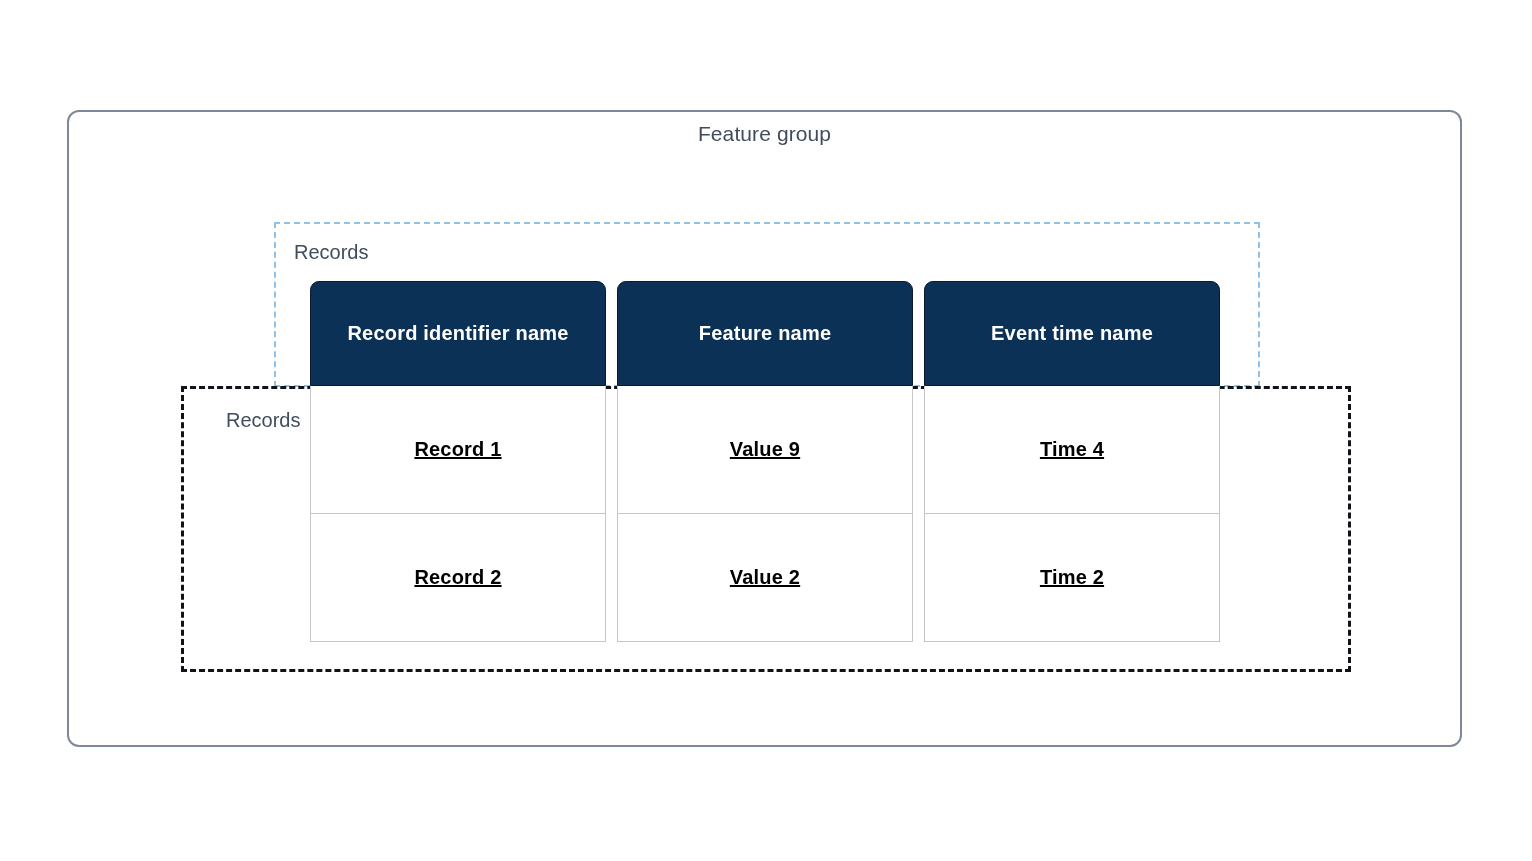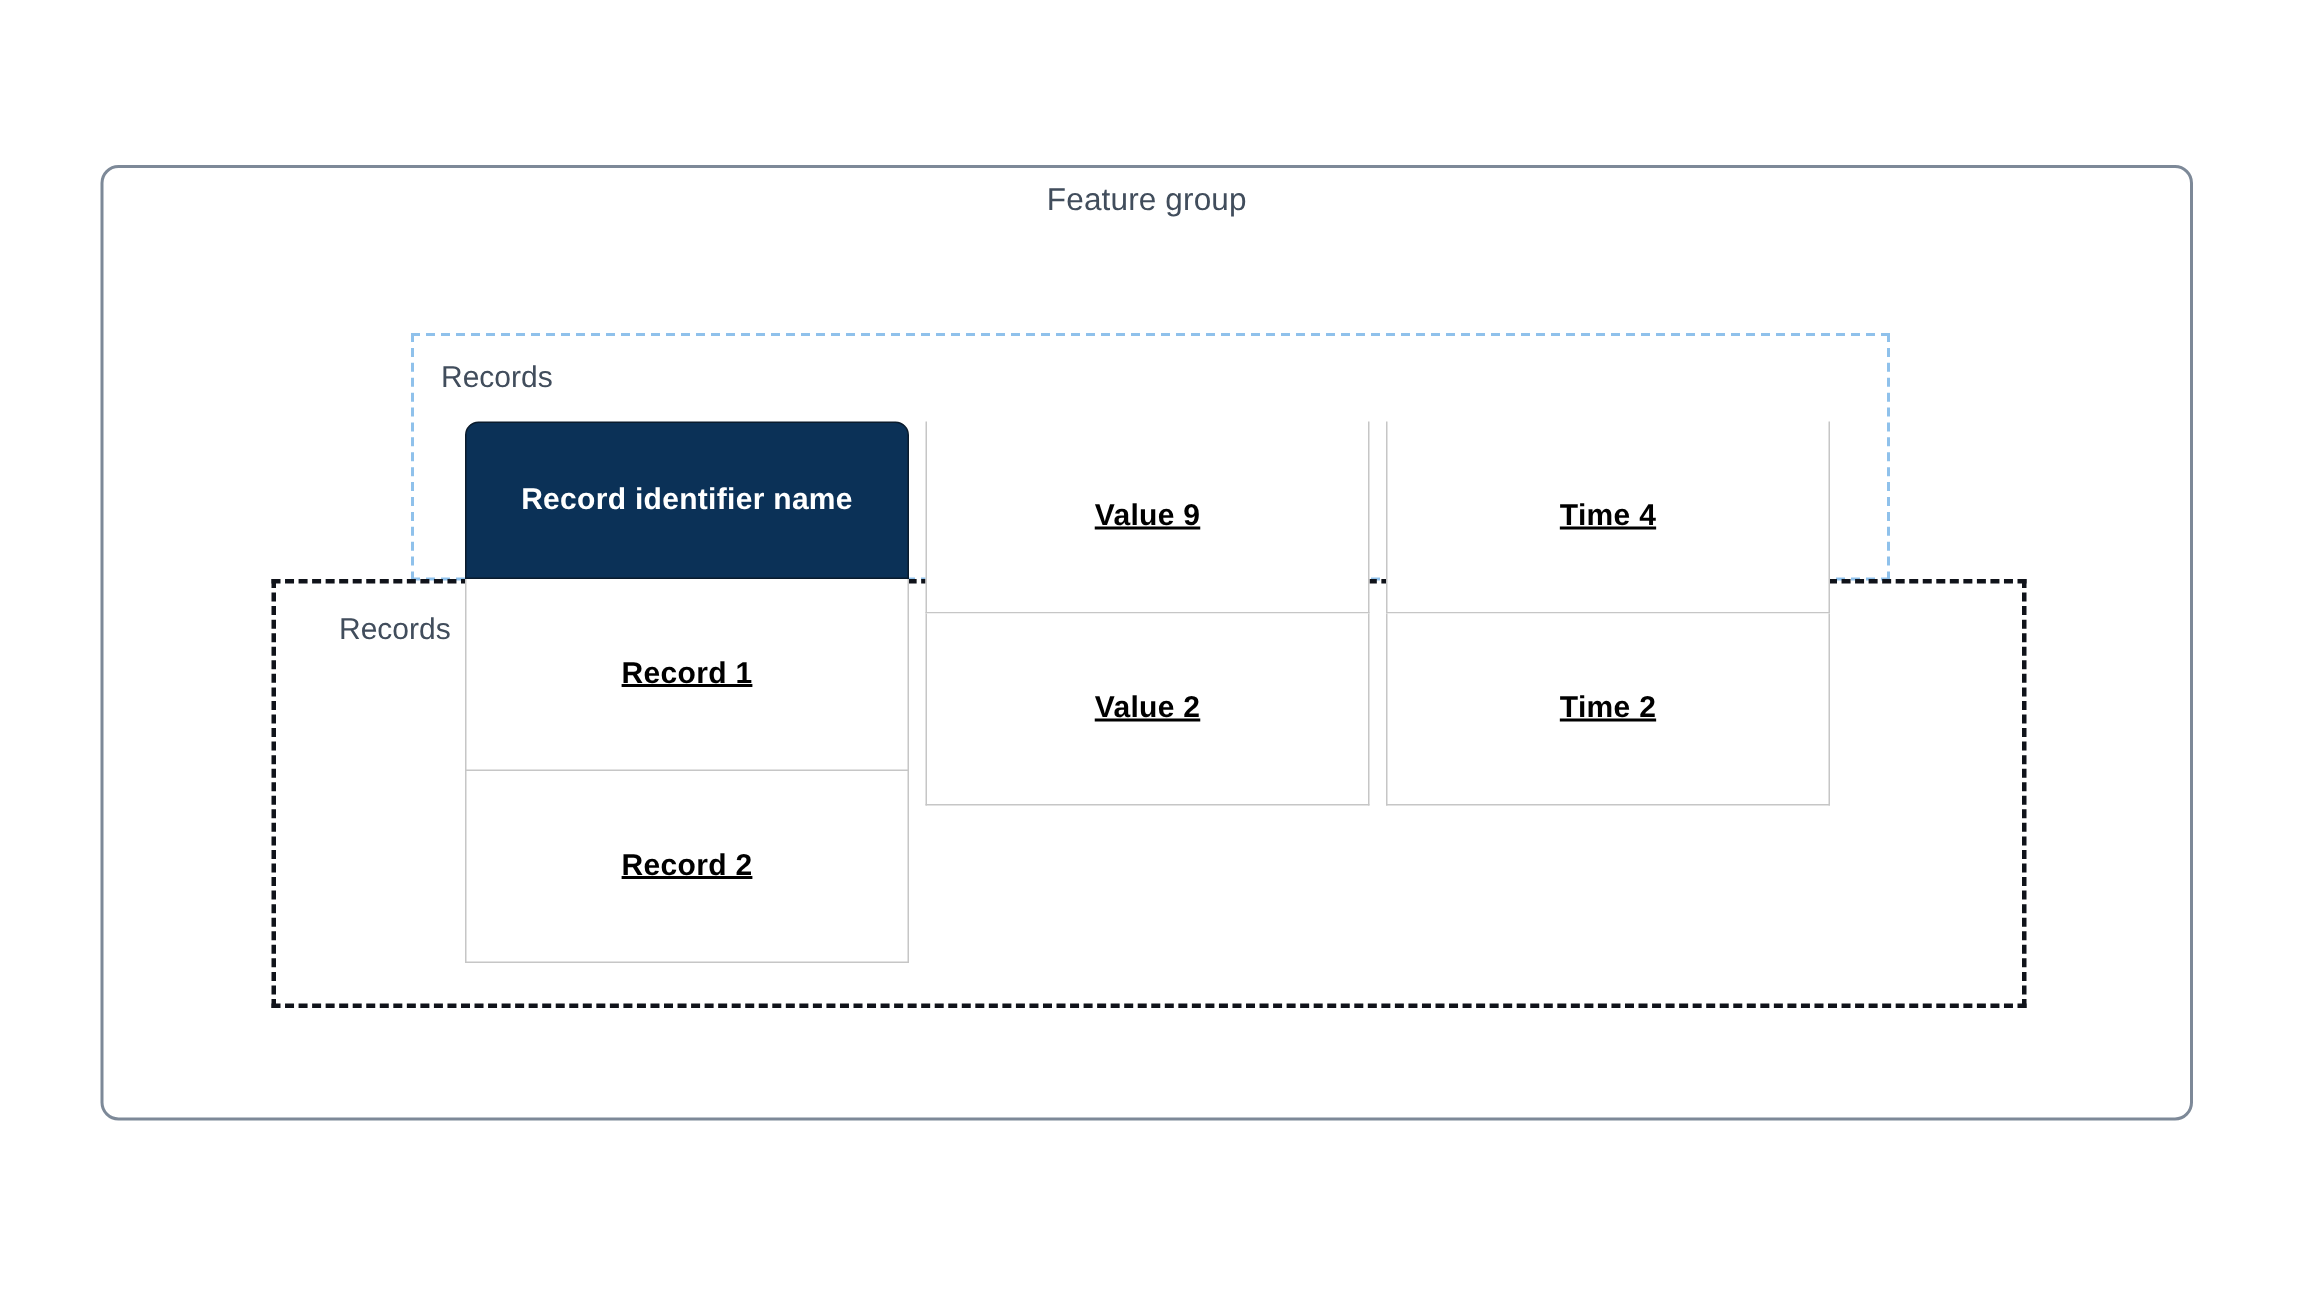--- a/index.html
+++ b/index.html
@@ -138,22 +138,24 @@
   <div id="records-box"></div>
   <div id="records-label">Records</div>
 
   <div class="column" id="column-record-identifier">
     <div class="col-header">Record identifier name</div>
     <div class="col-cell">Record 1</div>
     <div class="col-cell">Record 2</div>
   </div>
 
   <div class="column" id="column-feature">
+    <div class="col-header">Feature name</div>
     <div class="col-cell">Value 9</div>
     <div class="col-cell">Value 2</div>
   </div>
 
   <div class="column" id="column-event-time">
+    <div class="col-header">Event time name</div>
     <div class="col-cell">Time 4</div>
     <div class="col-cell">Time 2</div>
   </div>
 
 </div>
 
 </body></html>

